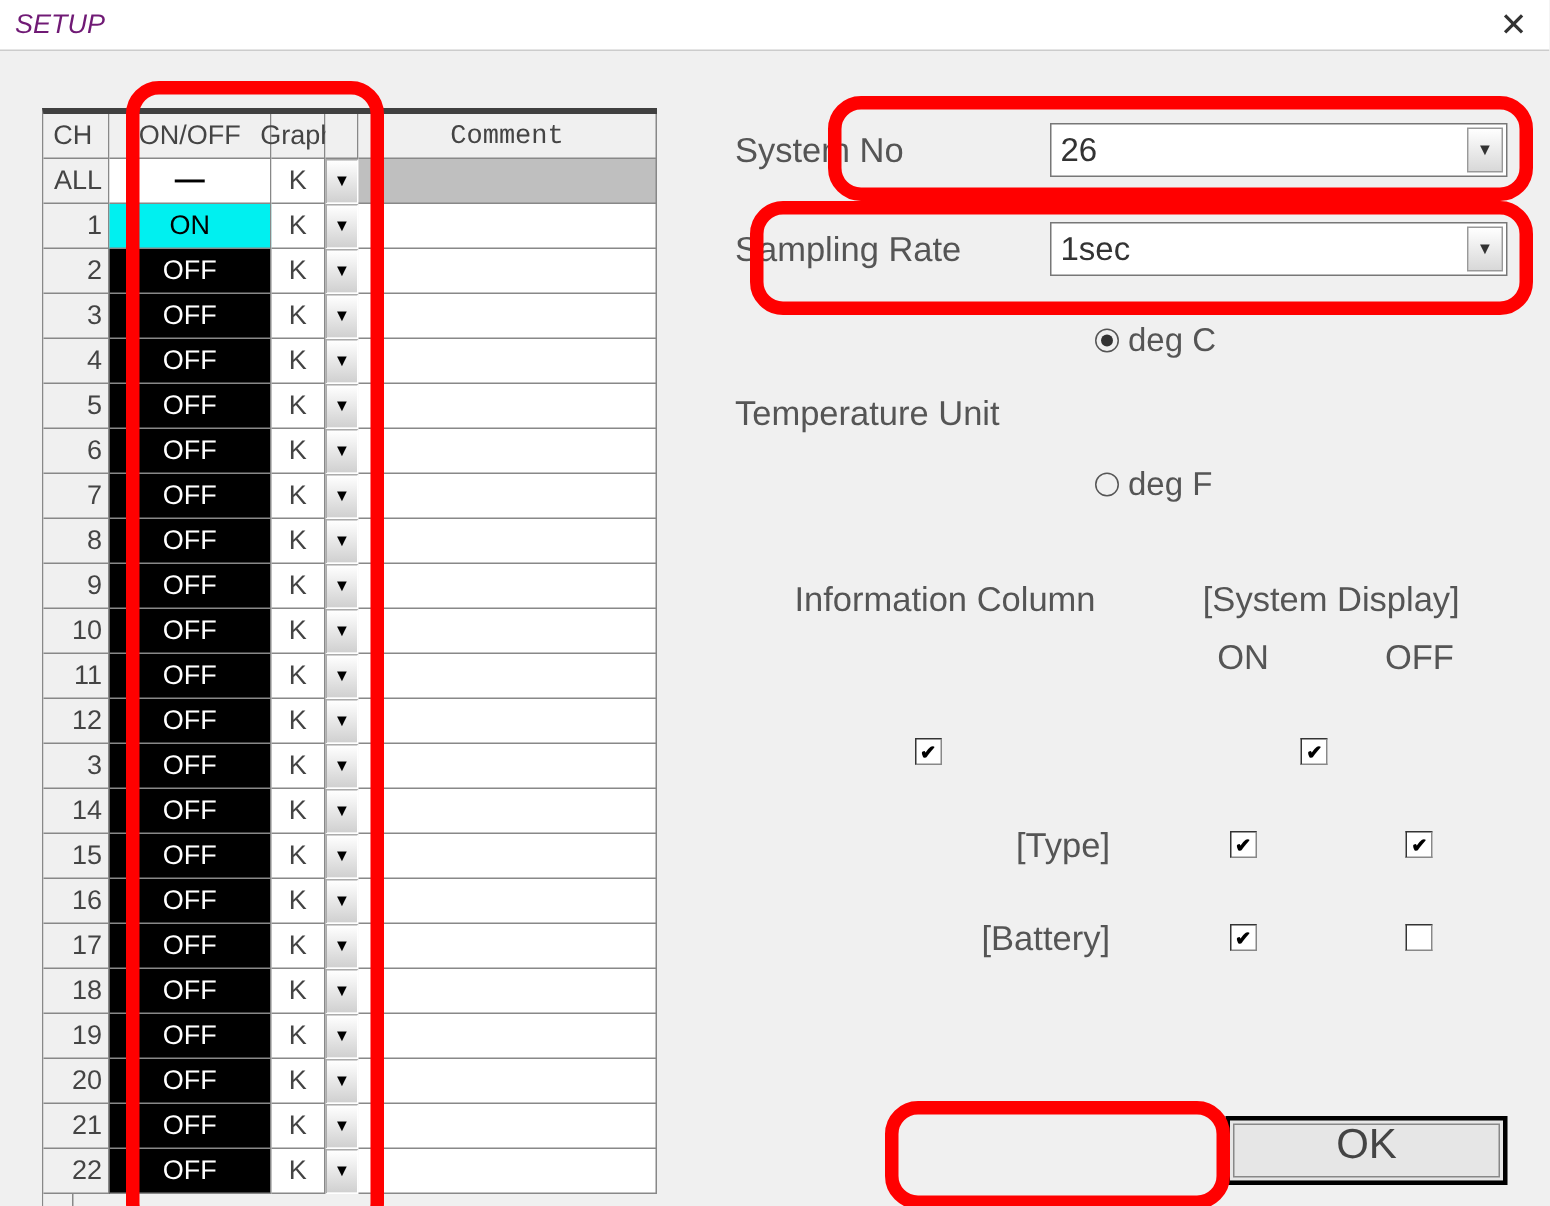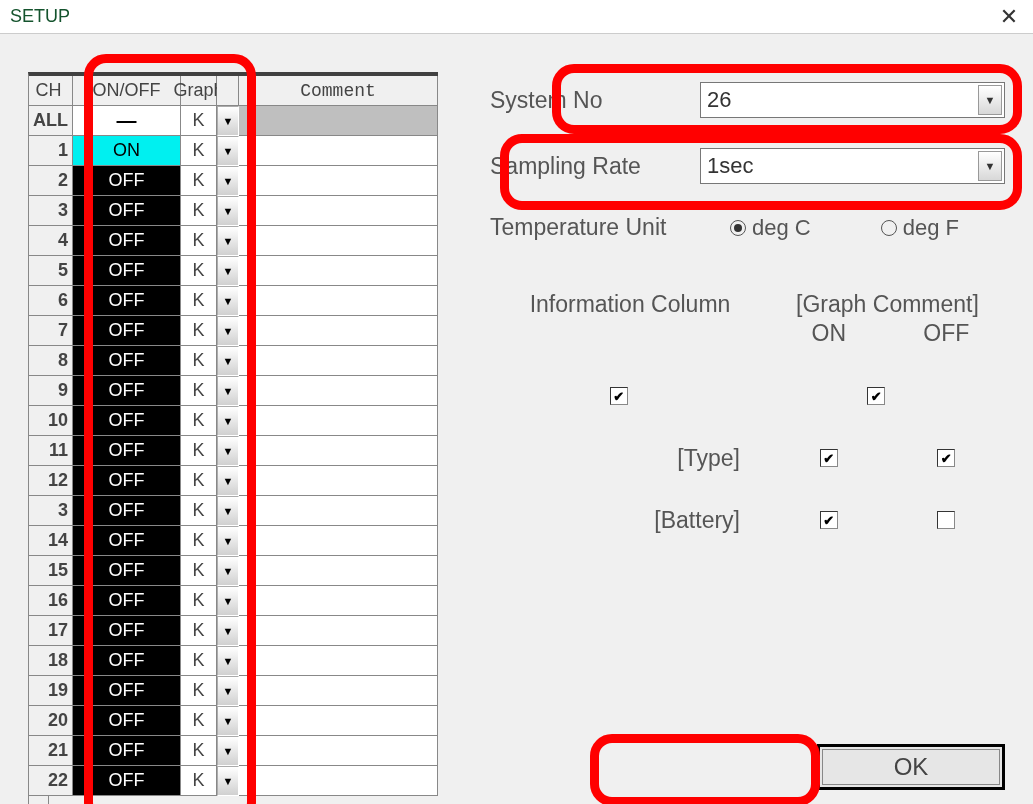--- a/index.html
+++ b/index.html
@@ -13,21 +13,21 @@
 }
 .title-bar {
   background: #fff;
   height: 34px;
   display: flex;
   align-items: center;
   justify-content: space-between;
   padding: 0 4px;
   border-bottom: 1px solid #ccc;
 }
-.title-text { font-size: 18px; color: #14532d; padding-left: 6px; }
+.title-text { font-size: 18px; color: #701a75; padding-left: 6px; font-style: italic; }
 .close-btn { font-size: 22px; width: 40px; text-align: center; color: #333; cursor: default; }
 .dialog-body {
   position: relative;
   height: calc(100% - 34px);
   background: #f0f0f0;
 }
 .left-panel {
   position: absolute;
   left: 28px;
   top: 38px;
@@ -44,21 +44,21 @@
 .cell {
   border-right: 1px solid #888;
   border-bottom: 1px solid #888;
   background: #f0f0f0;
   font-size: 18px;
   display: flex;
   align-items: center;
   justify-content: center;
   color: #444;
 }
-.col-ch { width: 44px; justify-content: flex-end; padding-right: 4px; font-weight: bold; }
+.col-ch { width: 44px; justify-content: flex-end; padding-right: 4px; }
 .col-onoff { width: 108px; }
 .col-type { width: 36px; }
 .col-dd { width: 22px; background: #e9e9e9; }
 .col-comment { flex: 1; background: #fff; justify-content: flex-start; font-family: Liberation Mono, monospace; }
 .hdr .cell { font-weight: normal; background: #f0f0f0; justify-content: center; }
 .all-row .col-onoff { background: #fff; font-size: 20px; font-weight: bold; color:#000; }
 .all-row .col-comment { background: #bfbfbf; }
 .off-cell { background: #000; color: #fff; }
 .on-cell { background: #00f0f0; color: #000; }
 .type-cell { background: #fff; }
@@ -106,27 +106,27 @@
   position: relative;
 }
 .combo-arrow {
   position:absolute; right:2px; top:2px; bottom:2px; width:24px;
   background: linear-gradient(#fff,#d8d8d8);
   border:1px solid #999;
   display:flex;align-items:center;justify-content:center;
   font-size:11px;
 }
 .temp-row { margin-top: 10px; display:flex; align-items:center; }
-.radio-group { display:flex; gap: 70px; margin-left: 30px; }
+.radio-group { display:flex; gap: 70px; margin-left: 30px; flex-direction: column; }
 .radio-item { display:flex; align-items:center; gap:6px; font-size:22px; color:#555;}
 .radio-dot { width:16px;height:16px;border:1px solid #555;border-radius:50%;display:flex;align-items:center;justify-content:center; }
 .radio-dot.sel::after{content:"";width:8px;height:8px;background:#333;border-radius:50%;}
 
 .info-section { margin-top: 50px; font-size:23px; color:#555; }
-.info-head { display:flex; margin-bottom:2px; }
+.info-head { display:flex; margin-bottom:12px; }
 .info-head .lbl { width: 280px; text-align:center; }
 .info-head .grp { flex:1; text-align:center; }
 .sub-head { display:flex; margin-bottom: 18px; }
 .sub-head .spacer{width:280px;}
 .sub-head .col{flex:1;text-align:center;}
 .info-row { display:flex; align-items:center; height:62px; }
 .info-row .lbl { width:280px; text-align:right; padding-right:30px;}
 .info-row .col { flex:1; display:flex;justify-content:center; }
 .chk {
   width:18px;height:18px;border:1px inset #888;background:#fff;
@@ -137,23 +137,23 @@
 .bottom-buttons {
   position:absolute;
   bottom: 14px;
   right: 28px;
   display:flex; gap: 24px;
 }
 .btn {
   width: 188px; height: 46px;
   background: #e6e6e6;
   border: 1px solid #888;
-  font-size: 24px;
+  font-size: 28px;
   color: #444;
-  display:flex;align-items:center;justify-content:center;
+  display:flex;justify-content:center;
 }
 .btn.primary {
   border: 3px solid #000; background:#e6e6e6;
   box-shadow: inset 0 0 0 2px #e6e6e6, inset 0 0 0 3px #888;
 }
 
 
 .hl {
   position:absolute;
   border: 9px solid #f00;
@@ -427,21 +427,21 @@
         <div class="radio-item">
           <span class="radio-dot"></span>
           <span>deg F</span>
         </div>
       </div>
     </div>
 
     <div class="info-section">
       <div class="info-head">
         <div class="lbl">Information Column</div>
-        <div class="grp">[Graph Comment]</div>
+        <div class="grp">[System Display]</div>
       </div>
       <div class="sub-head">
         <div class="spacer"></div>
         <div class="col">ON</div>
         <div class="col">OFF</div>
       </div>
       <div id="info-rows">
           <div class="info-row">
             <div class="col">
               <div class="chk">✔</div>

